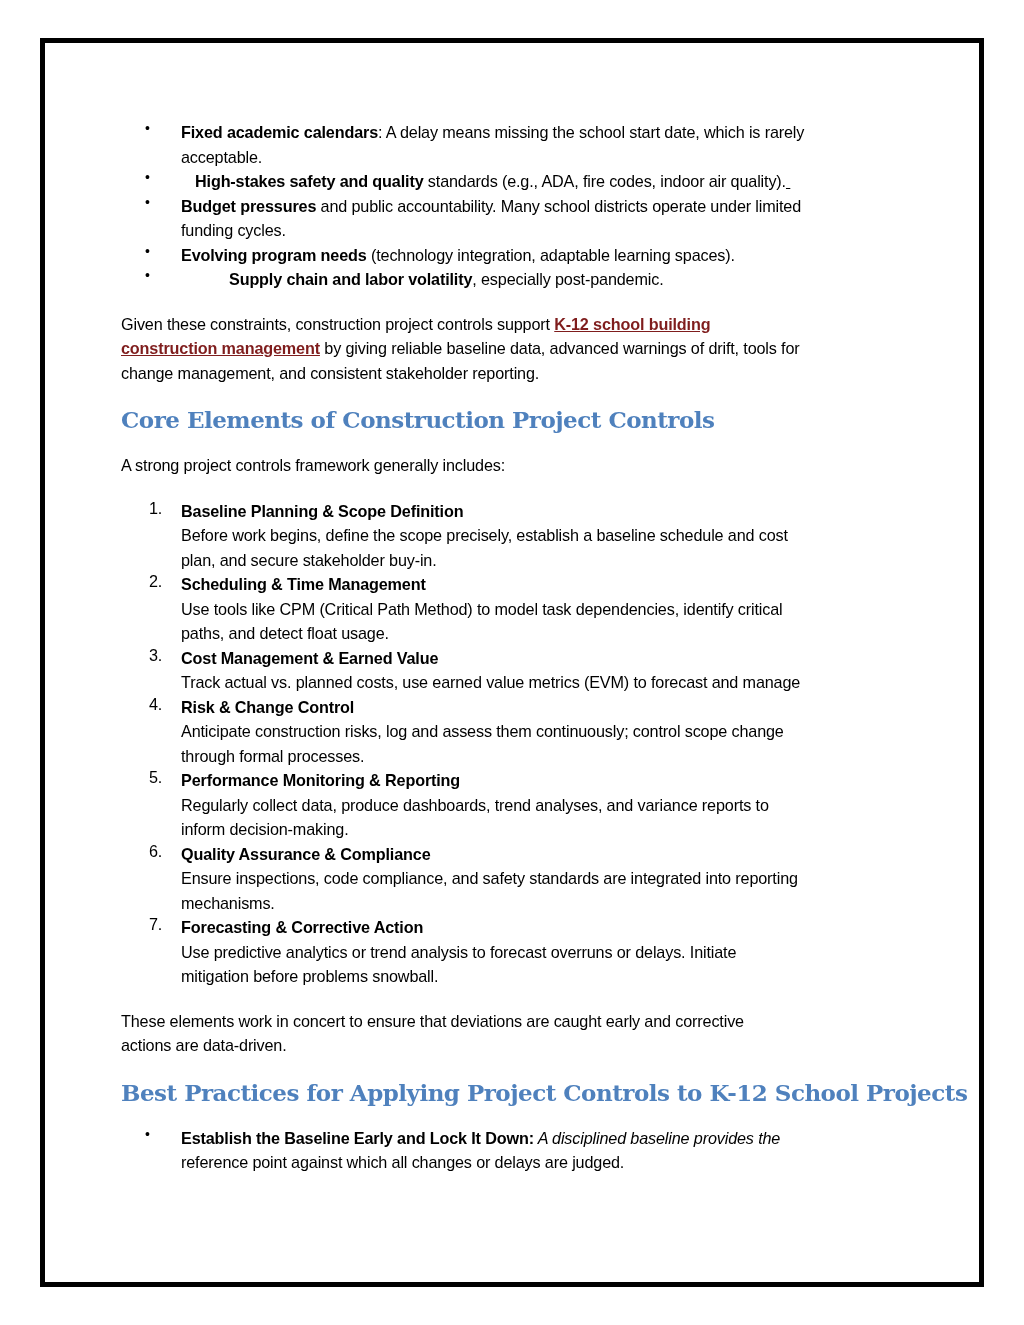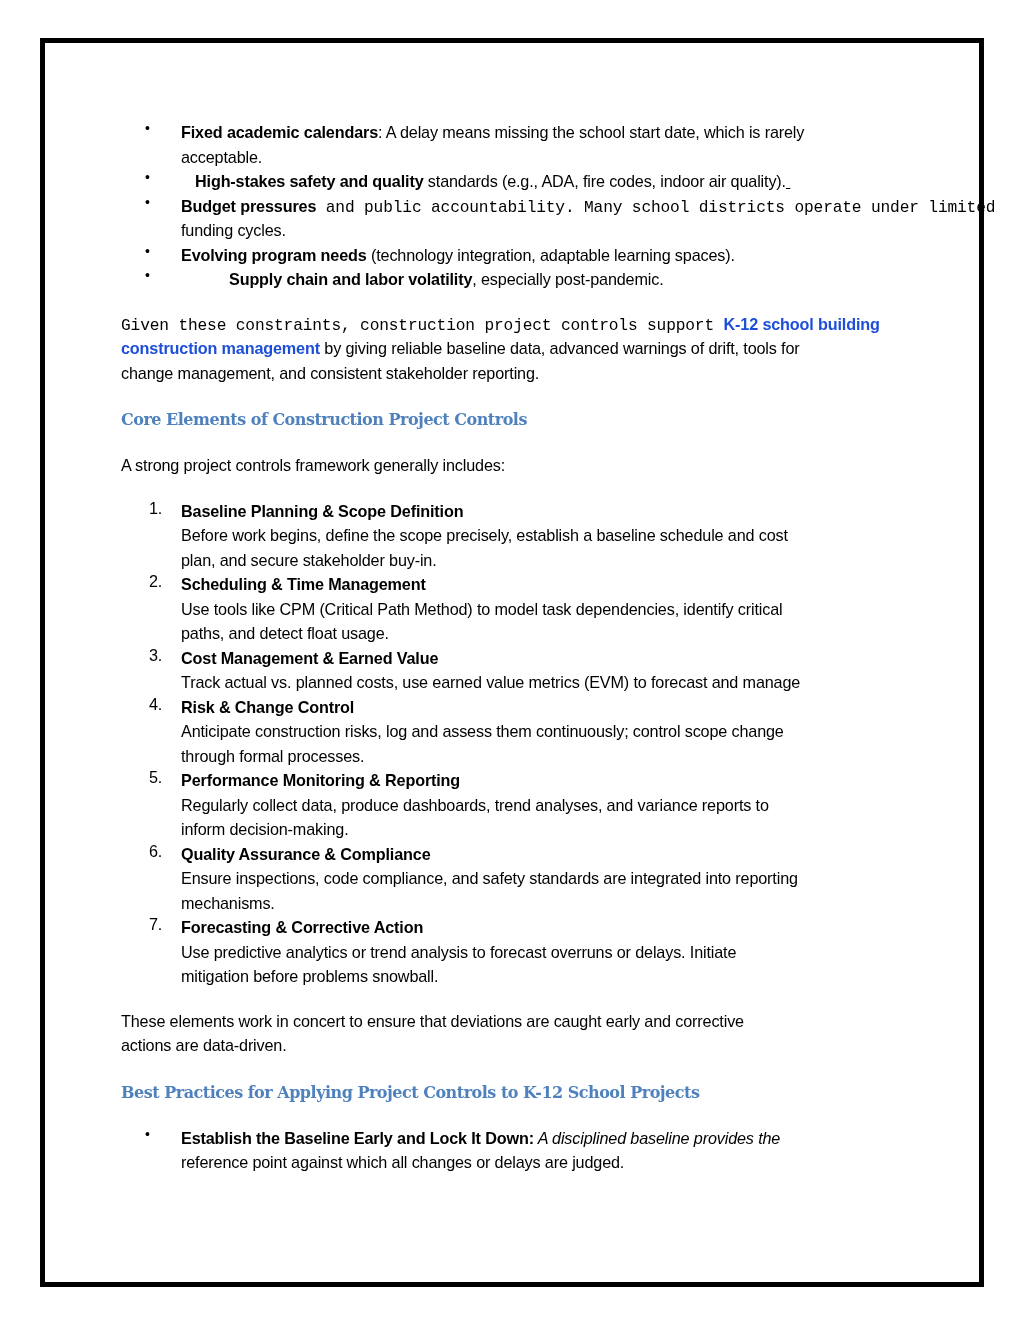--- a/index.html
+++ b/index.html
@@ -8,28 +8,28 @@
     position: absolute; left: 40px; top: 38px; width: 934px; height: 1239px;
     border: 5px solid #000000; box-sizing: content-box;
   }
   .content {
     position: absolute; left: 121px; top: 120px; width: 800px;
     font-family: "Liberation Sans", sans-serif; font-size: 16.2px; color: #000000;
     letter-spacing: -0.15px;
   }
   .line { height: 24.5px; line-height: 24.5px; white-space: nowrap; }
   .b { font-weight: bold; }
-  .link { color: #1d4ed8; font-weight: bold; }
+  .link { color: #7f1d1d; font-weight: bold; text-decoration: underline; }
   .ul { text-decoration: underline; }
   .item { position: relative; padding-left: 60px; }
   .bullet-marker { position: absolute; left: 24px; top: 0; font-size: 14px; }
   .num-marker { position: absolute; left: 28px; top: 0; }
   .heading {
     font-family: "DejaVu Serif", serif; font-weight: bold; color: #4f81bd;
-    font-size: 16px; letter-spacing: -0.5px; height: 30px; line-height: 30px; white-space: nowrap;
+    font-size: 23px; letter-spacing: -0.5px; height: 30px; line-height: 30px; white-space: nowrap;
   }
   .gap-s { height: 20px; }
   .gap-m { height: 21px; }
 </style>
 </head>
 <body>
 
 <div class="page-border"></div>
 
 <div class="content">
@@ -39,37 +39,37 @@
       <span class="bullet-marker">•</span>
       <div class="line"><span class="b" style="white-space: pre;">Fixed academic calendars</span><span style="white-space: pre;">: A delay means missing the school start date, which is rarely</span></div>
       <div class="line"><span style="white-space: pre;">acceptable.</span></div>
     </div>
     <div class="item">
       <span class="bullet-marker">•</span>
       <div class="line"><span class="b" style="white-space: pre; margin-left: 14px;">High-stakes safety and quality</span><span style="white-space: pre;"> standards (e.g., ADA, fire codes, indoor air quality).</span><span class="ul" style="white-space:pre"> </span></div>
     </div>
     <div class="item">
       <span class="bullet-marker">•</span>
-      <div class="line"><span class="b" style="white-space: pre;">Budget pressures</span><span style="white-space: pre; font-family: Liberation Mono, monospace;"> and public accountability. Many school districts operate under limited</span></div>
+      <div class="line"><span class="b" style="white-space: pre;">Budget pressures</span><span style="white-space: pre;"> and public accountability. Many school districts operate under limited</span></div>
       <div class="line"><span style="white-space: pre;">funding cycles.</span></div>
     </div>
     <div class="item">
       <span class="bullet-marker">•</span>
       <div class="line"><span class="b" style="white-space: pre;">Evolving program needs</span><span style="white-space: pre;"> (technology integration, adaptable learning spaces).</span></div>
     </div>
     <div class="item">
       <span class="bullet-marker">•</span>
       <div class="line"><span class="b" style="white-space: pre; margin-left: 48px;">Supply chain and labor volatility</span><span style="white-space: pre;">, especially post-pandemic.</span></div>
     </div>
   </div>
 
   <div class="gap-s"></div>
 
   <div>
-    <div class="line"><span style="white-space: pre; font-family: Liberation Mono, monospace;">Given these constraints, construction project controls support </span><span class="link" style="white-space: pre;">K-12 school building</span></div>
+    <div class="line"><span style="white-space: pre;">Given these constraints, construction project controls support </span><span class="link" style="white-space: pre;">K-12 school building</span></div>
     <div class="line"><span class="link" style="white-space: pre;">construction management</span><span style="white-space: pre;"> by giving reliable baseline data, advanced warnings of drift, tools for</span></div>
     <div class="line"><span style="white-space: pre;">change management, and consistent stakeholder reporting.</span></div>
   </div>
 
   <div class="gap-s"></div>
 
   <div class="heading">Core Elements of Construction Project Controls</div>
   <div style="height:18px"></div>
   <div class="line">A strong project controls framework generally includes:</div>
   <div class="gap-m"></div>

